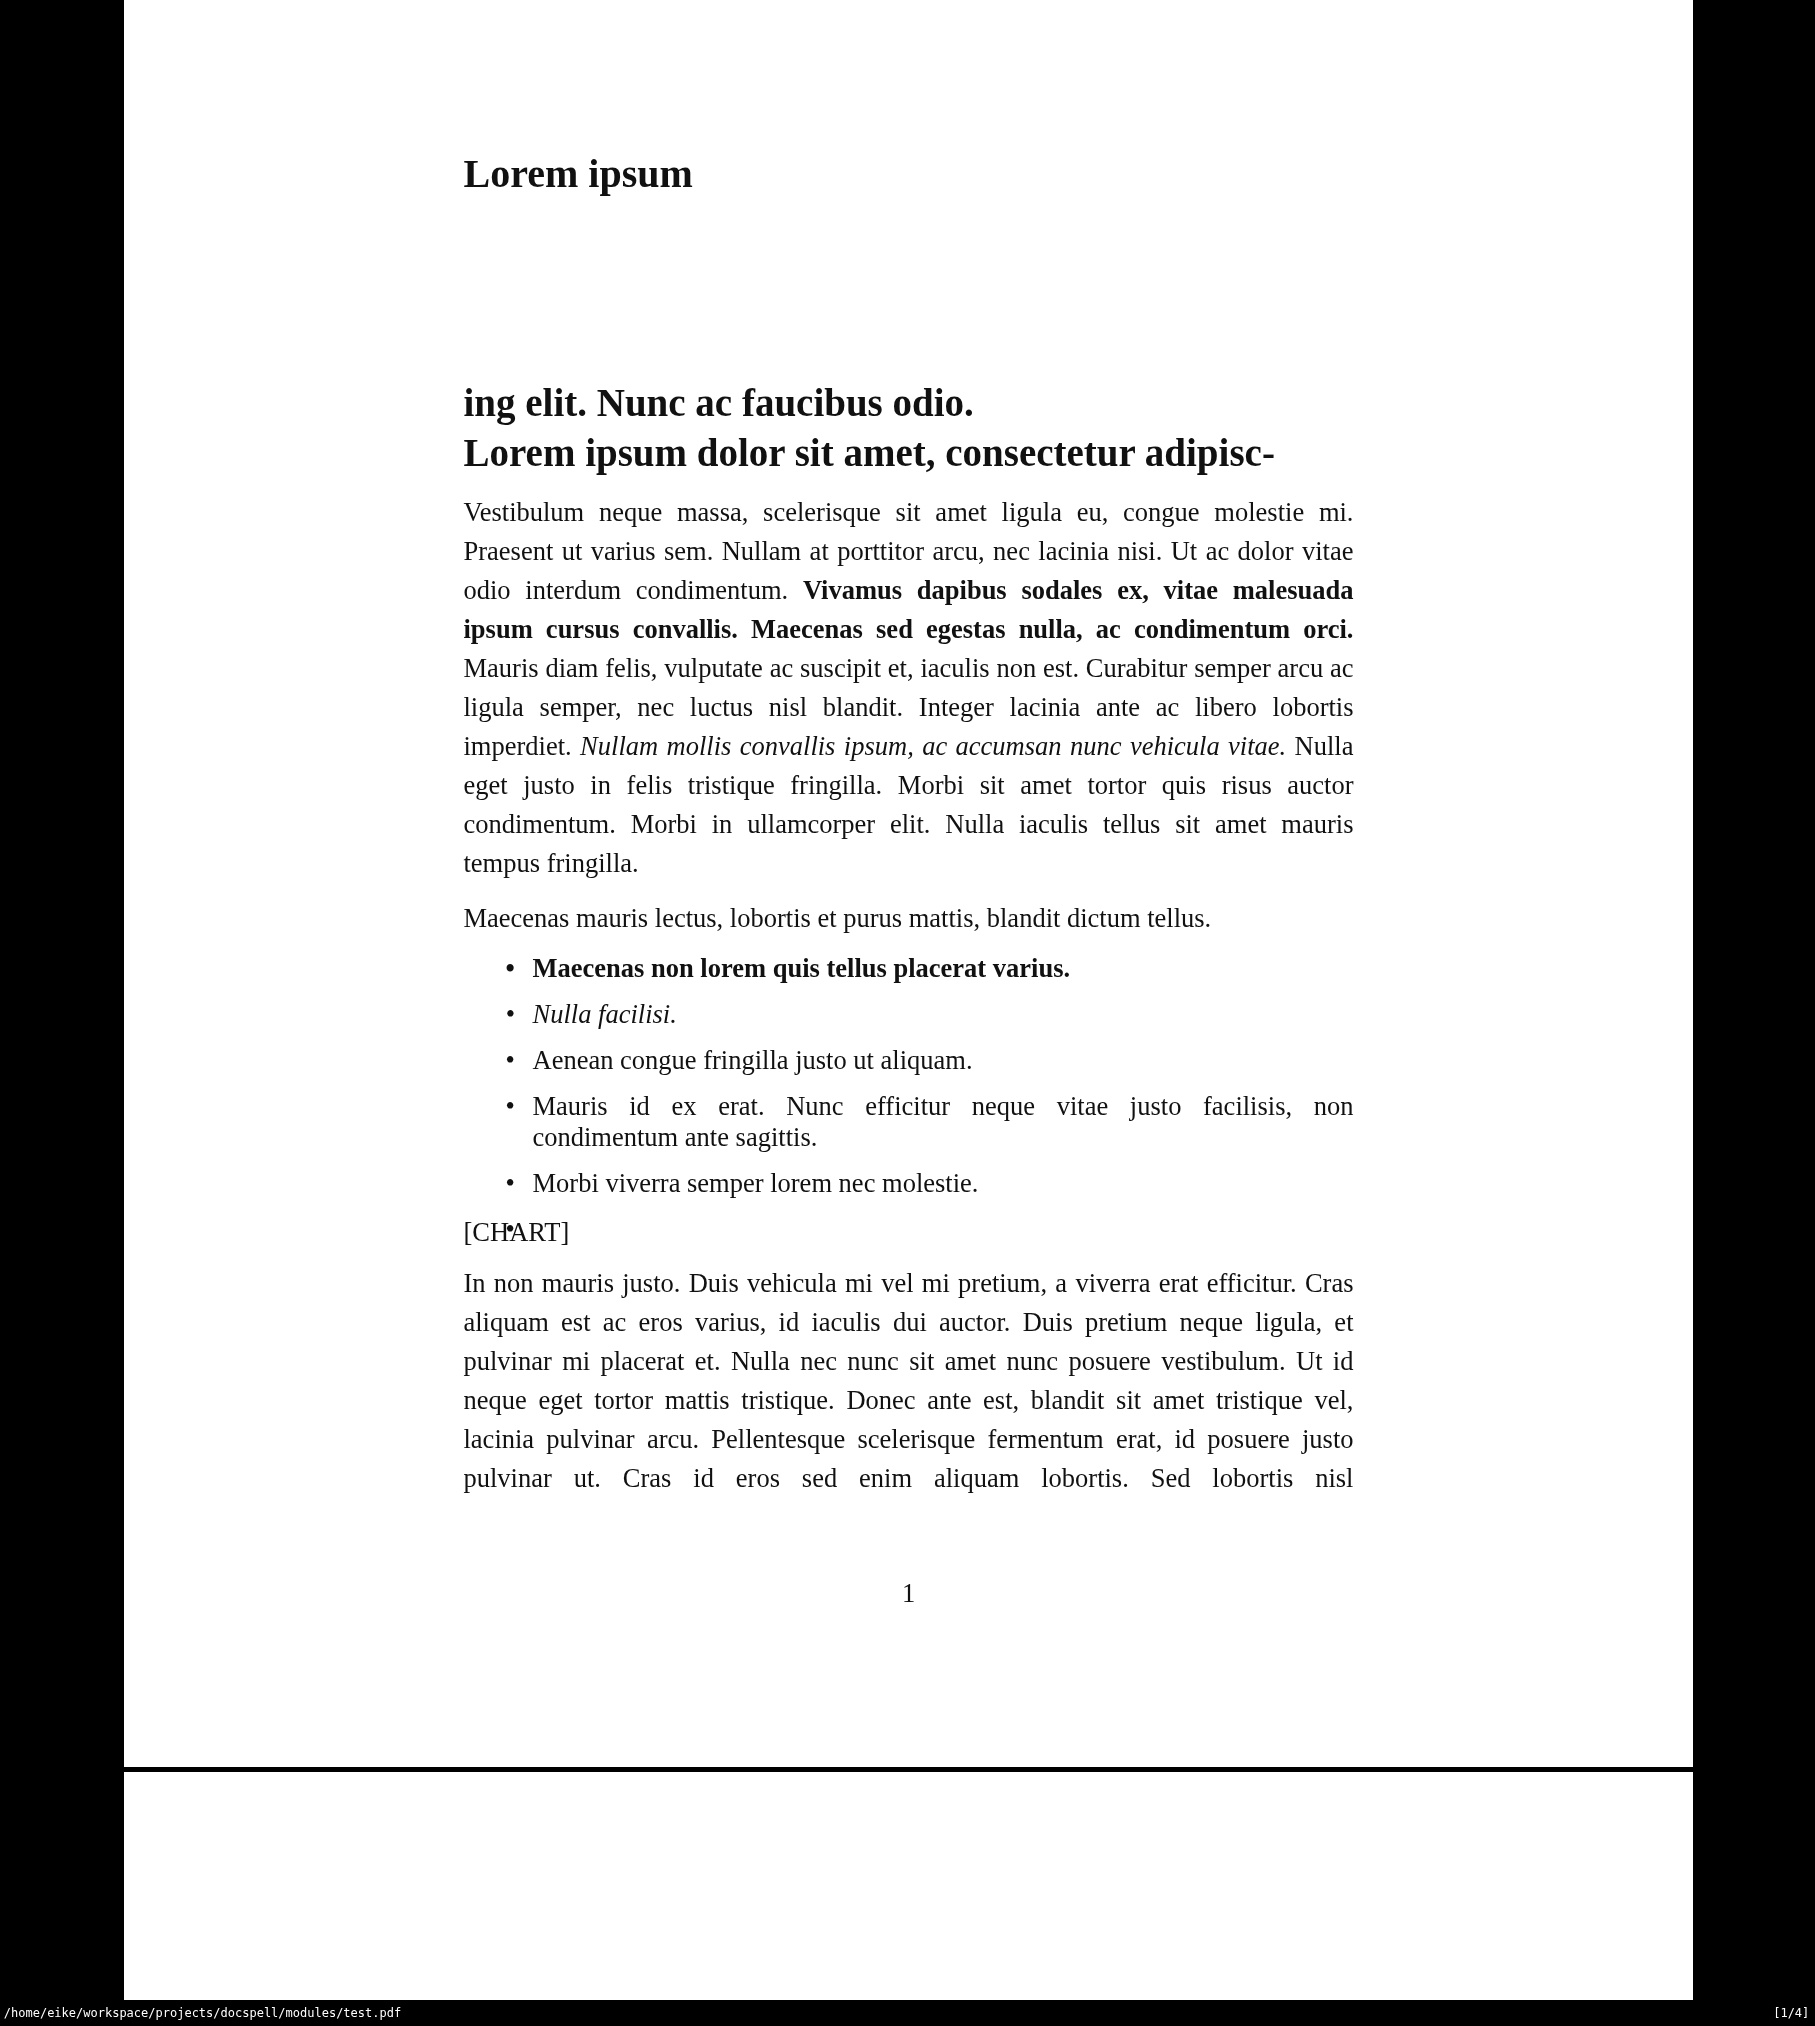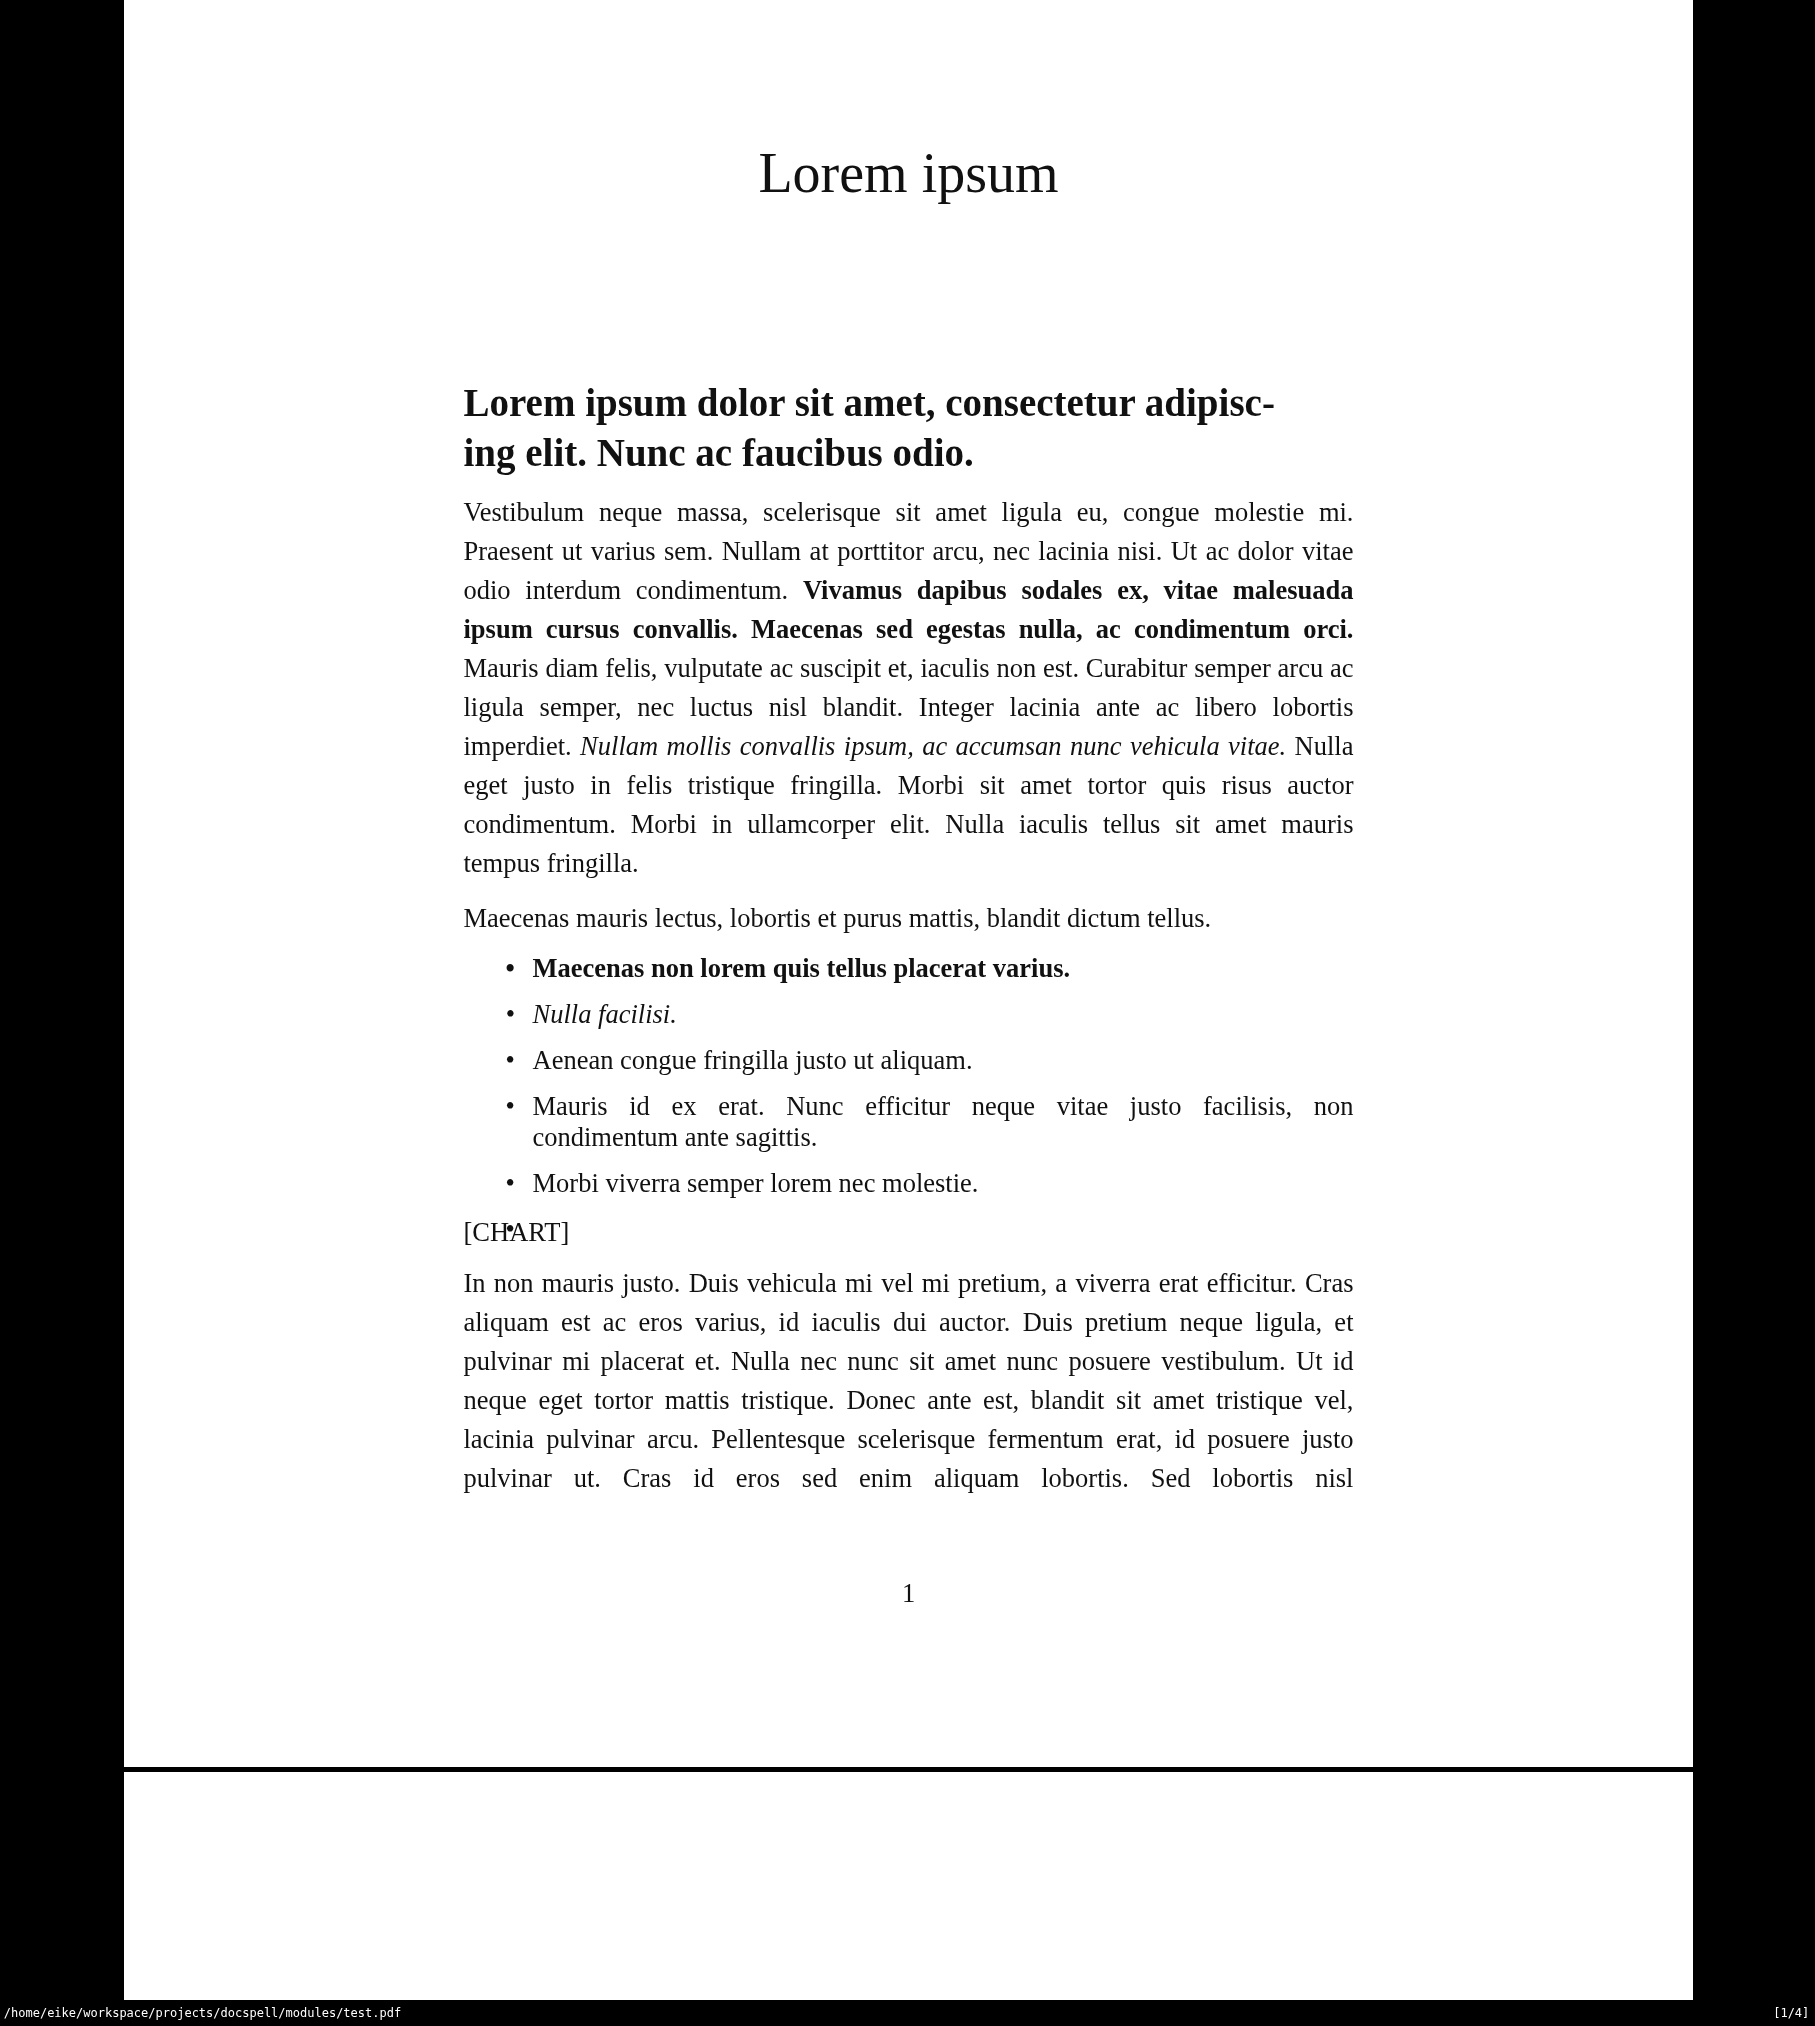--- a/index.html
+++ b/index.html
@@ -22,24 +22,23 @@
   .page-2 { top: 1772px; height: 228px; }
 
   .page-inner {
     width: 890px;
     margin: 0 auto;
     padding-top: 151px;
     color: #111111;
   }
 
   .doc-title {
-    text-align: center;
-    font-size: 56px;
+    font-size: 40px;
     line-height: 45px;
-    font-weight: 400;
+    font-weight: 700;
   }
 
   .section-heading {
     margin-top: 182px;
     font-weight: 700;
     font-size: 39px;
     line-height: 50px;
   }
 
   .para {
@@ -107,22 +106,22 @@
 </style>
 </head>
 <body>
 
 <div class="page page-1">
   <div class="page-inner">
 
     <div class="doc-title">Lorem ipsum</div>
 
     <div class="section-heading">
+      <div>ing elit. Nunc ac faucibus odio.</div>
       <div>Lorem ipsum dolor sit amet, consectetur adipisc-</div>
-      <div>ing elit. Nunc ac faucibus odio.</div>
     </div>
 
     <p class="para first"><span>Vestibulum neque massa, scelerisque sit amet ligula eu, congue molestie mi. Praesent ut varius sem. Nullam at porttitor arcu, nec lacinia nisi. Ut ac dolor vitae odio interdum condimentum. </span><span class="bold-run">Vivamus dapibus sodales ex, vitae malesuada ipsum cursus convallis. Maecenas sed egestas nulla, ac condimentum orci.</span><span> Mauris diam felis, vulputate ac suscipit et, iaculis non est. Curabitur semper arcu ac ligula semper, nec luctus nisl blandit. Integer lacinia ante ac libero lobortis imperdiet. </span><span class="italic-run">Nullam mollis convallis ipsum, ac accumsan nunc vehicula vitae.</span><span> Nulla eget justo in felis tristique fringilla. Morbi sit amet tortor quis risus auctor condimentum. Morbi in ullamcorper elit. Nulla iaculis tellus sit amet mauris tempus fringilla.</span></p>
 
     <p class="para"><span>Maecenas mauris lectus, lobortis et purus mattis, blandit dictum tellus.</span></p>
 
     <ul class="doc-list">
       <li class="li-bold">
         <span class="bullet-dot">•</span>
         <span>Maecenas non lorem quis tellus placerat varius.</span>

